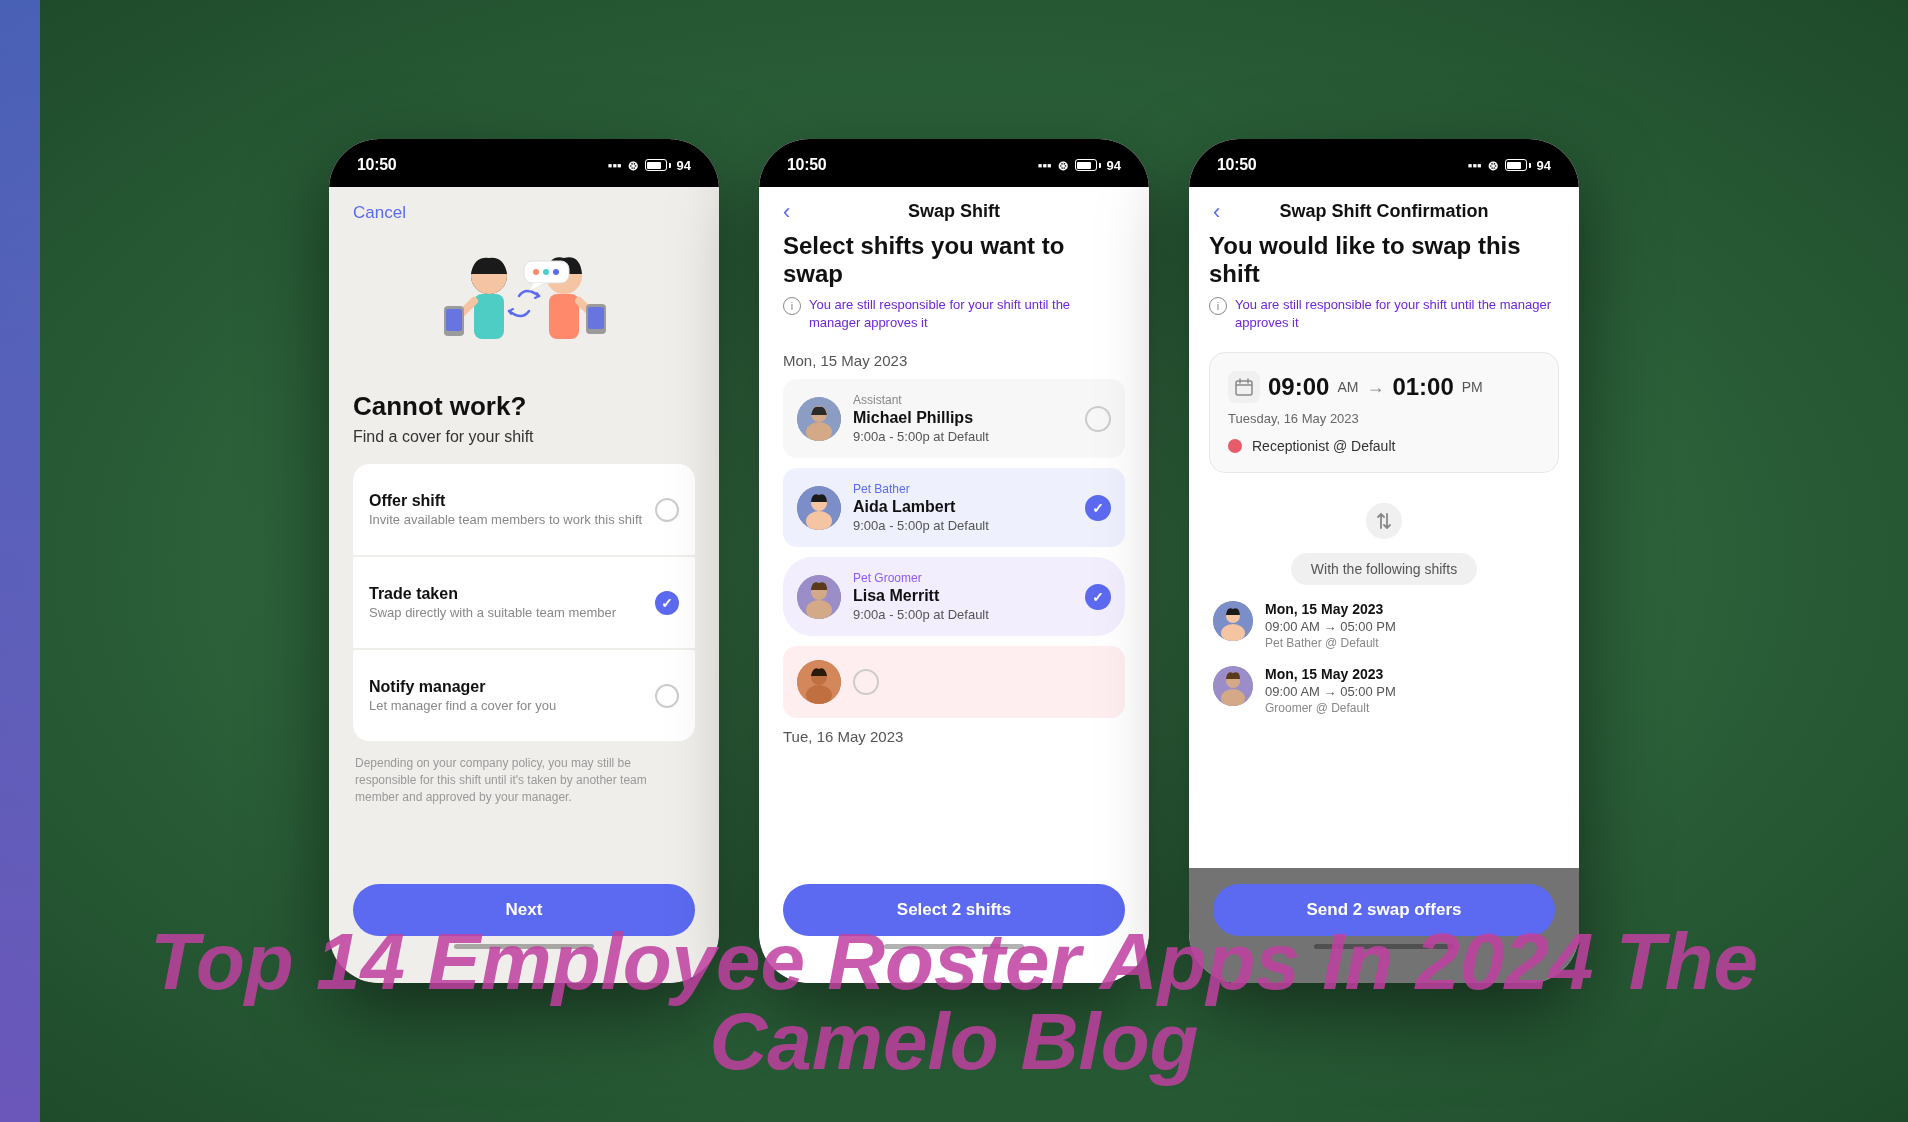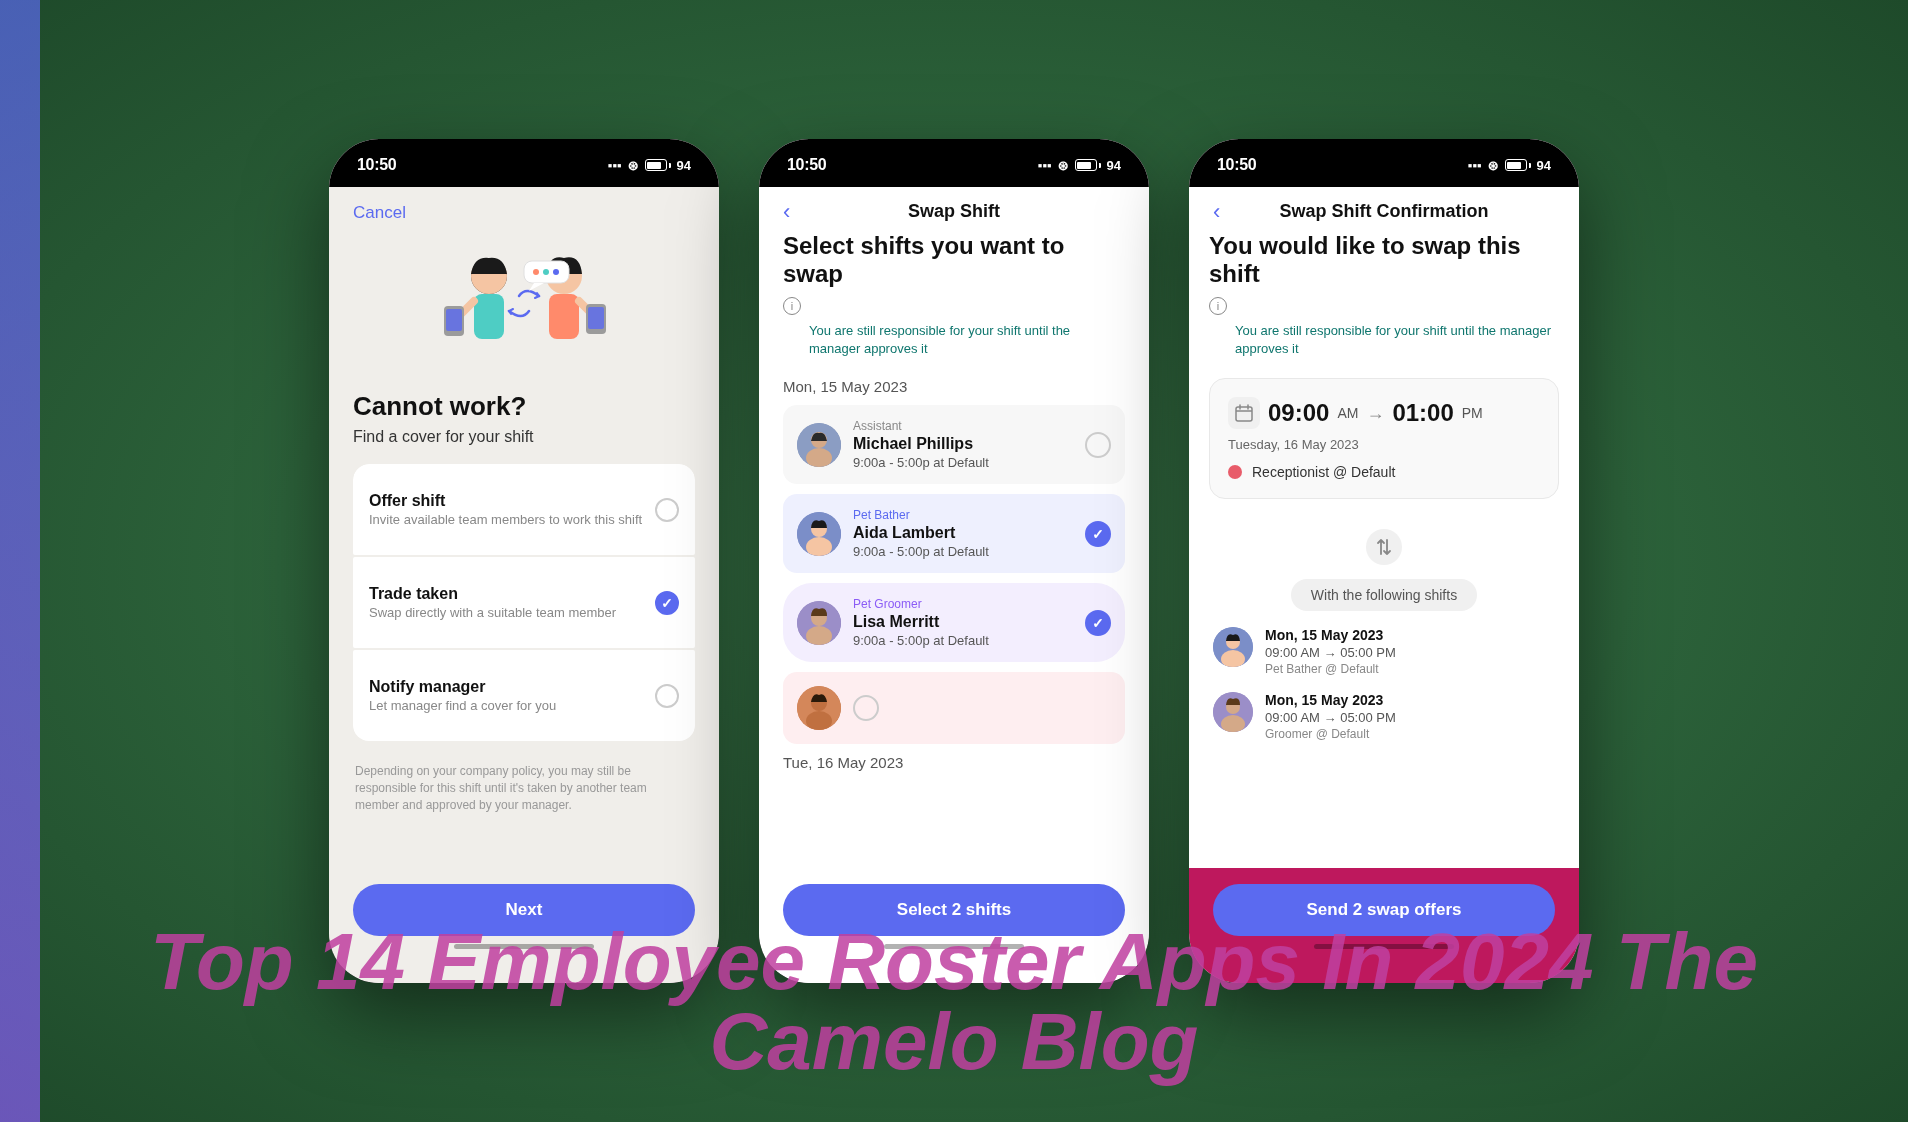--- a/index.html
+++ b/index.html
@@ -211,21 +211,21 @@
       content: '✓';
       color: #fff;
       font-size: 14px;
       font-weight: 700;
     }
 
     .policy-note {
       font-size: 12px;
       color: #999;
       line-height: 1.4;
-      margin-top: 20px;
+      margin-top: 12px;
       padding: 0 2px;
     }
 
     .phone1-bottom {
       padding: 16px 24px 30px;
       background: #f0eeea;
     }
 
     .next-btn {
       width: 100%;
@@ -296,23 +296,22 @@
       align-items: center;
       justify-content: center;
       font-size: 11px;
       color: #888;
       flex-shrink: 0;
       margin-top: 1px;
     }
 
     .info-text {
       font-size: 13px;
-      color: #0f766e;
+      color: #6d28d9;
       line-height: 1.4;
-      margin-top: 26px;
     }
 
     .date-label {
       font-size: 15px;
       color: #555;
       font-weight: 500;
       margin-bottom: 10px;
     }
 
     .shift-card {
@@ -599,21 +598,21 @@
       border-radius: 50px;
       padding: 16px;
       font-size: 17px;
       font-weight: 600;
       cursor: pointer;
       text-align: center;
     }
 
     .phone3-bottom {
       padding: 16px 24px 30px;
-      background: #be185d;
+      background: #737373;
     }
 
     
     .watermark {
       position: absolute;
       bottom: 40px;
       left: 0;
       right: 0;
       text-align: center;
       z-index: 10;

